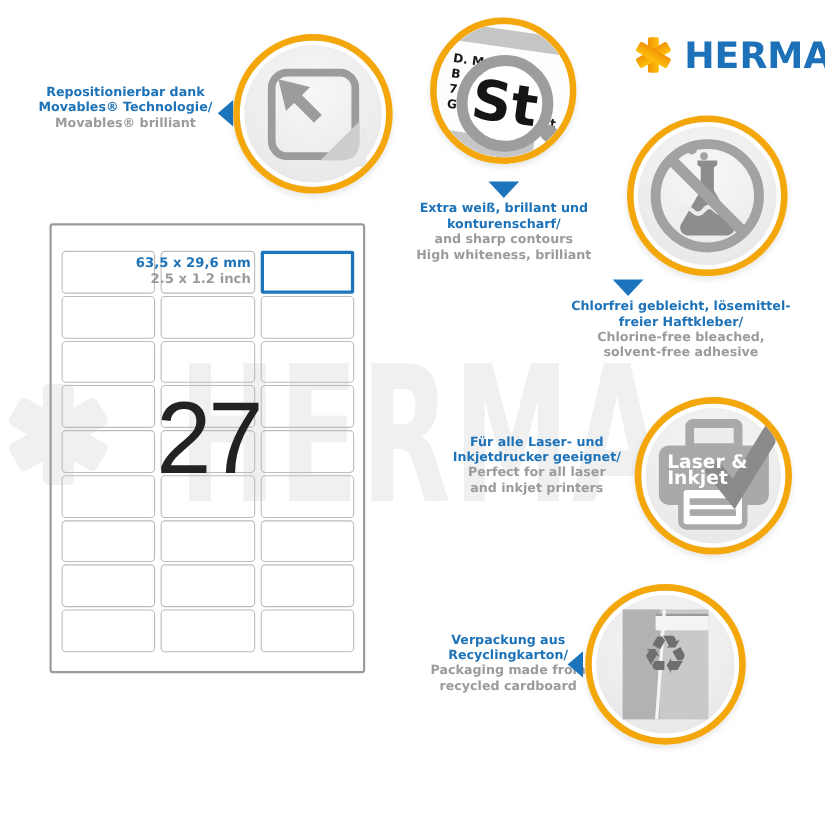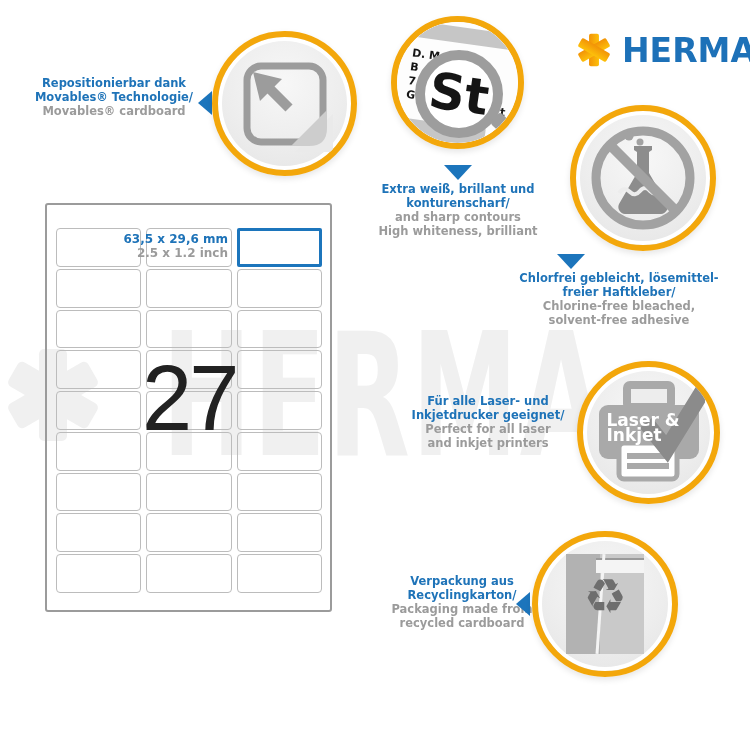--- a/index.html
+++ b/index.html
@@ -167,21 +167,21 @@
         <rect x="-5.5" y="-18" width="11" height="36" rx="2" transform="rotate(60)"></rect>
         <rect x="-5.5" y="-18" width="11" height="36" rx="2" transform="rotate(120)"></rect>
       </g>
       </svg>
     <div class="logo-text">HERMA</div>
   </div>
 
   <div class="ftext t-movables">
     <div class="de">Repositionierbar dank</div>
     <div class="de">Movables® Technologie/</div>
-    <div class="en">Movables® cardboard</div>
+    <div class="en">Movables® brilliant</div>
   </div>
   <div class="ftext t-whiteness">
     <div class="de">Extra weiß, brillant und</div>
     <div class="de">konturenscharf/</div>
     <div class="en">and sharp contours</div>
     <div class="en">High whiteness, brilliant</div>
   </div>
   <div class="ftext t-chlorine">
     <div class="de">Chlorfrei gebleicht, lösemittel-</div>
     <div class="de">freier Haftkleber/</div>

